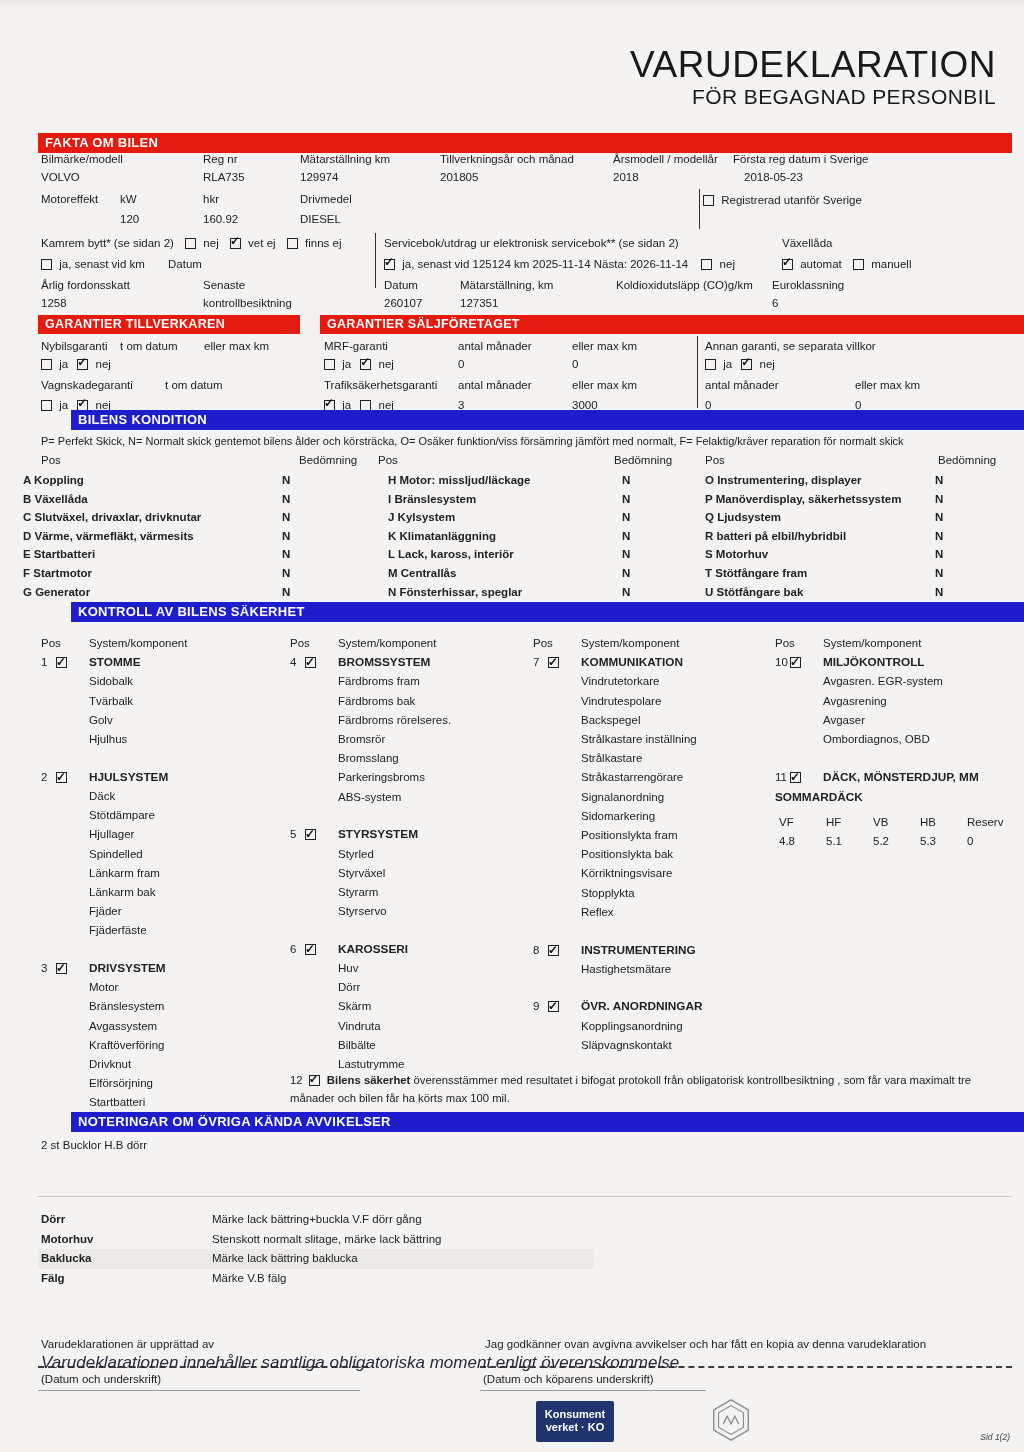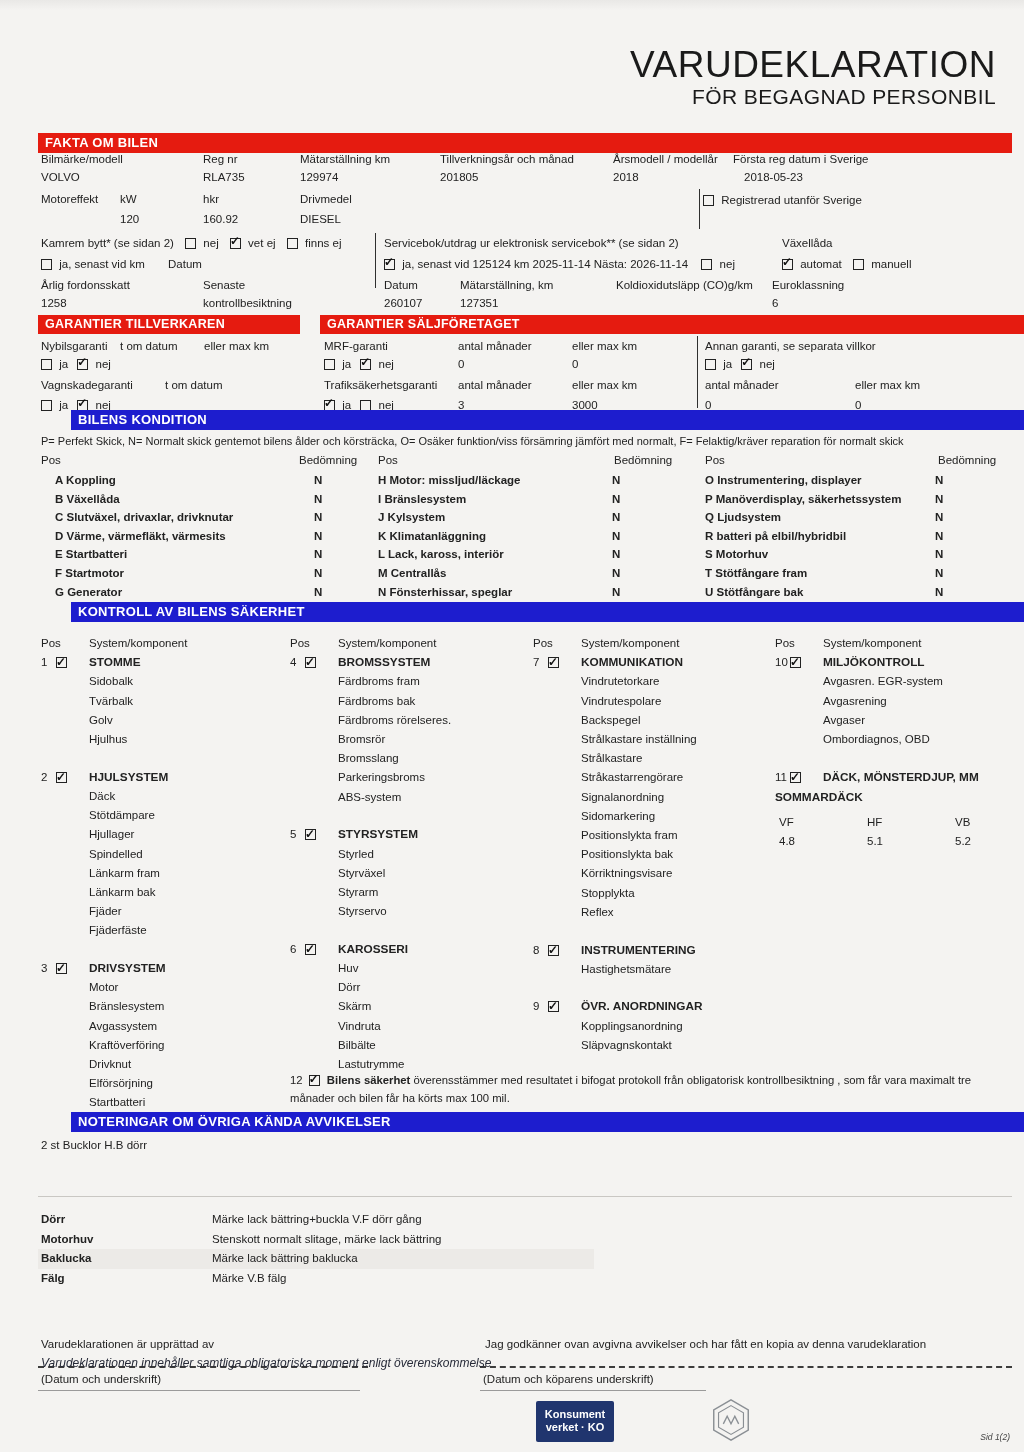--- a/index.html
+++ b/index.html
@@ -22,33 +22,33 @@
   .cb{display:inline-block;width:11px;height:11px;border:1.5px solid #222;box-sizing:border-box;
       position:relative;top:2px;margin-right:4px;flex:none;}
   .cb.checked::after{content:"✓";position:absolute;left:-1px;top:-5px;font-size:12px;font-weight:bold;color:#111;}
   .ml6{margin-left:6px;} .ml8{margin-left:8px;} .ml10{margin-left:10px;}
   .title1{position:absolute;right:28px;top:44px;font-size:37px;letter-spacing:.5px;color:#1a1a1a;white-space:nowrap;}
   .title2{position:absolute;right:28px;top:85px;font-size:21px;letter-spacing:.4px;color:#1a1a1a;white-space:nowrap;}
   
   .kcol{position:absolute;}
   .cond-row{display:flex;height:18.6px;line-height:18.6px;font-size:11.5px;font-weight:bold;}
   .cond-label{flex:none;}
-  .kc1 .cond-label{width:259px;} .kc2 .cond-label{width:234px;} .kc3 .cond-label{width:230px;}
+  .kc1 .cond-label{width:259px;} .kc2 .cond-label{width:234px;margin-left:10px;} .kc3 .cond-label{width:230px;}
   
   .kt-col{position:absolute;}
   .k-row{display:flex;line-height:19.2px;font-size:11.5px;}
   .k-pos{width:48px;flex:none;display:flex;align-items:flex-start;}
   .k-num{min-width:15px;display:inline-block;}
   .k-title .k-sys{font-weight:bold;font-size:11.8px;}
   .k-title .cb{top:4px;}
   .gap{margin-top:18.5px;}
   
   .tyre{position:absolute;left:775px;top:788px;width:245px;font-size:11.5px;}
   .sd-title{font-weight:bold;font-size:11.8px;line-height:19px;}
-  .tyre-row{display:flex;line-height:19px;padding-left:4px;gap:41px;}
+  .tyre-row{display:flex;line-height:19px;padding-left:4px;}
   .tyre-row span{width:47px;flex:none;}
   
   .item12{position:absolute;left:290px;top:1072px;width:724px;font-size:11.3px;line-height:17.5px;color:var(--ink);}
   
   .dmg{position:absolute;left:38px;top:1210px;width:974px;}
   .dmg-row{height:19.5px;line-height:19.5px;font-size:11.5px;padding-left:3px;}
   .dmg-row.striped{background:linear-gradient(to right,#eceae7 0,#eceae7 556px,transparent 556px);}
   .dmg-part{display:inline-block;width:171px;font-weight:bold;}
   .dash{position:absolute;height:0;border-top:2px dashed #3c3c3c;}
   .solid{position:absolute;height:1px;background:#9a9a9a;}
@@ -203,21 +203,21 @@
   <div class="bar blue" style="left:38px;top:410px;width:974px;">BILENS KONDITION</div>
   <span class="t" style="left:41px;top:434px;font-size:11px">P= Perfekt Skick, N= Normalt skick gentemot bilens ålder och körsträcka, O= Osäker funktion/viss försämring jämfört med normalt, F= Felaktig/kräver reparation för normalt skick</span>
 
   <span class="t" style="left:41px;top:453px">Pos</span>
   <span class="t" style="left:299px;top:453px">Bedömning</span>
   <span class="t" style="left:378px;top:453px">Pos</span>
   <span class="t" style="left:614px;top:453px">Bedömning</span>
   <span class="t" style="left:705px;top:453px">Pos</span>
   <span class="t" style="left:938px;top:453px">Bedömning</span>
 
-  <div class="kcol kc1" style="left:55px;top:471px;width:332px">
+  <div class="kcol kc1" style="left:23px;top:471px;width:332px">
       <div class="cond-row">
         <span class="cond-label">A Koppling</span>
         <span class="cond-value">N</span>
       </div>
       <div class="cond-row">
         <span class="cond-label">B Växellåda</span>
         <span class="cond-value">N</span>
       </div>
       <div class="cond-row">
         <span class="cond-label">C Slutväxel, drivaxlar, drivknutar</span>
@@ -670,21 +670,21 @@
   <span class="t" style="left:485px;top:1337px">Jag godkänner ovan avgivna avvikelser och har fått en kopia av denna varudeklaration</span>
 
   <div class="dash" style="left:38px;top:1366px;width:330px"></div>
   <div class="dash" style="left:480px;top:1366px;width:532px"></div>
 
   <span class="t" style="left:41px;top:1372px">(Datum och underskrift)</span>
   <span class="t" style="left:483px;top:1372px">(Datum och köparens underskrift)</span>
   <div class="solid" style="left:38px;top:1390px;width:322px"></div>
   <div class="solid" style="left:480px;top:1390px;width:226px"></div>
 
-  <span class="t it footnote" style="left:41px;top:1356px;font-size:12px">Varudeklarationen innehåller samtliga obligatoriska moment enligt överenskommelse</span>
+  <span class="t it footnote" style="left:41px;top:1356px;font-size:17px">Varudeklarationen innehåller samtliga obligatoriska moment enligt överenskommelse</span>
   <span class="t it footnote" style="left:41px;top:1450px;font-size:11.3px">mellan Motorbranschens Riksförbund (MRF) och Konsumentverket (KOV).</span>
 
   <div class="kvlogo">
     <div>Konsument</div>
     <div>verket · KO</div>
   </div>
 
   <div class="hexwrap">
     <svg width="46" height="46" viewBox="0 0 48 48">
       <polygon points="24,3 42,13.5 42,34.5 24,45 6,34.5 6,13.5" fill="none" stroke="#8a8f94" stroke-width="1.5"></polygon>

